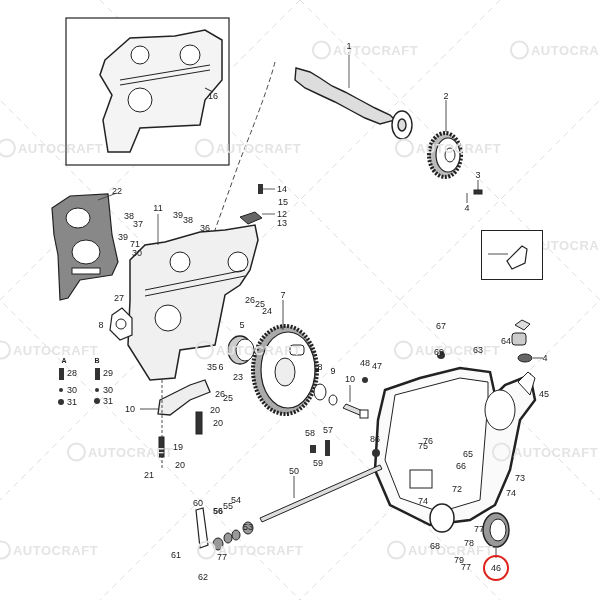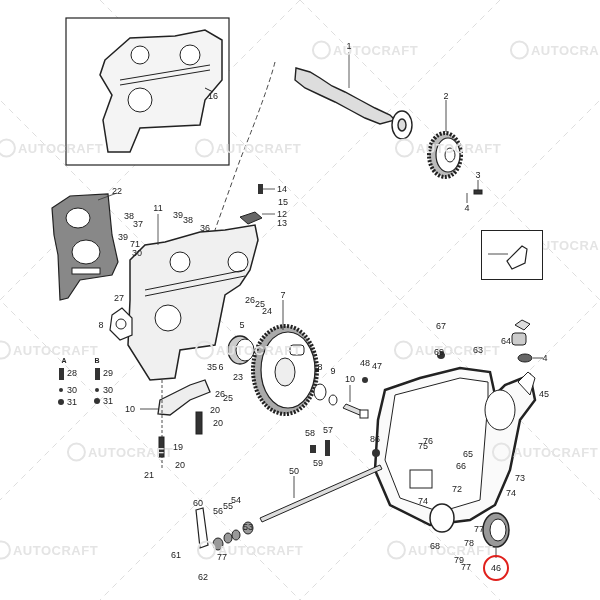--- a/index.html
+++ b/index.html
@@ -242,21 +242,21 @@
       <span class="lbl" style="left: 310px; top: 433px;">58</span>
       <span class="lbl" style="left: 328px; top: 430px;">57</span>
       <span class="lbl" style="left: 318px; top: 463px;">59</span>
       <span class="lbl" style="left: 375px; top: 439px;">86</span>
       <span class="lbl" style="left: 294px; top: 471px;">50</span>
       <span class="lbl" style="left: 520px; top: 478px;">73</span>
       <span class="lbl" style="left: 433px; top: 489px; margin-left: 24px;">72</span>
       <span class="lbl" style="left: 423px; top: 501px;">74</span>
       <span class="lbl" style="left: 511px; top: 493px;">74</span>
       <span class="lbl" style="left: 198px; top: 503px;">60</span>
-      <span class="lbl" style="left: 218px; top: 511px;">56</span>
+      <span class="lbl" style="left: 218px; top: 511px; font-weight: bold;">56</span>
       <span class="lbl" style="left: 228px; top: 506px;">55</span>
       <span class="lbl" style="left: 236px; top: 500px;">54</span>
       <span class="lbl" style="left: 248px; top: 495px; margin-top: 32px;">53</span>
       <span class="lbl" style="left: 479px; top: 529px;">77</span>
       <span class="lbl" style="left: 469px; top: 543px;">78</span>
       <span class="lbl" style="left: 435px; top: 546px;">68</span>
       <span class="lbl" style="left: 459px; top: 560px;">79</span>
       <span class="lbl" style="left: 466px; top: 567px;">77</span>
       <span class="lbl" style="left: 176px; top: 555px;">61</span>
       <span class="lbl" style="left: 222px; top: 557px;">77</span>

